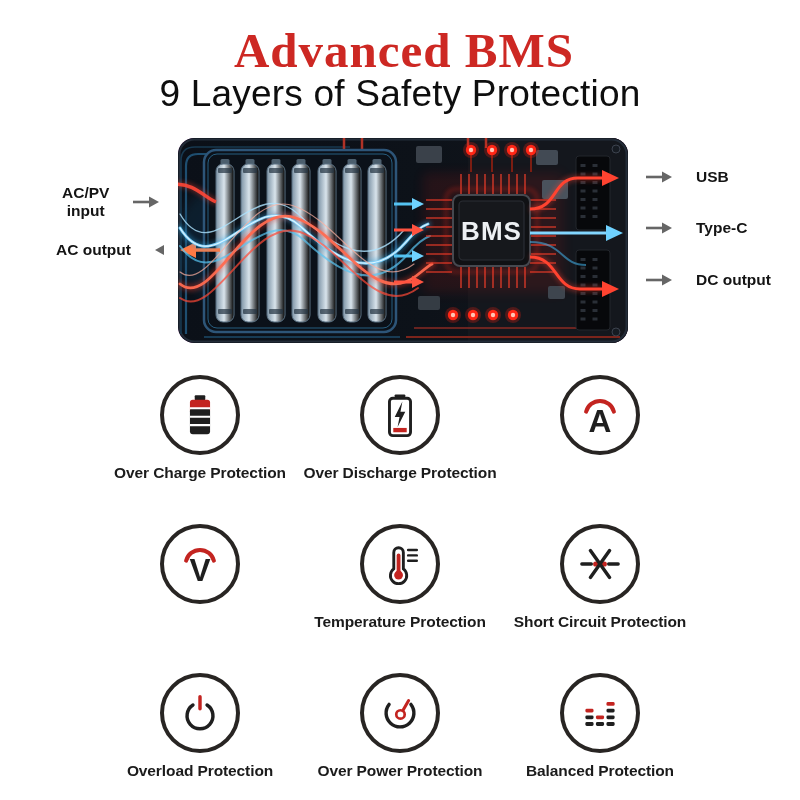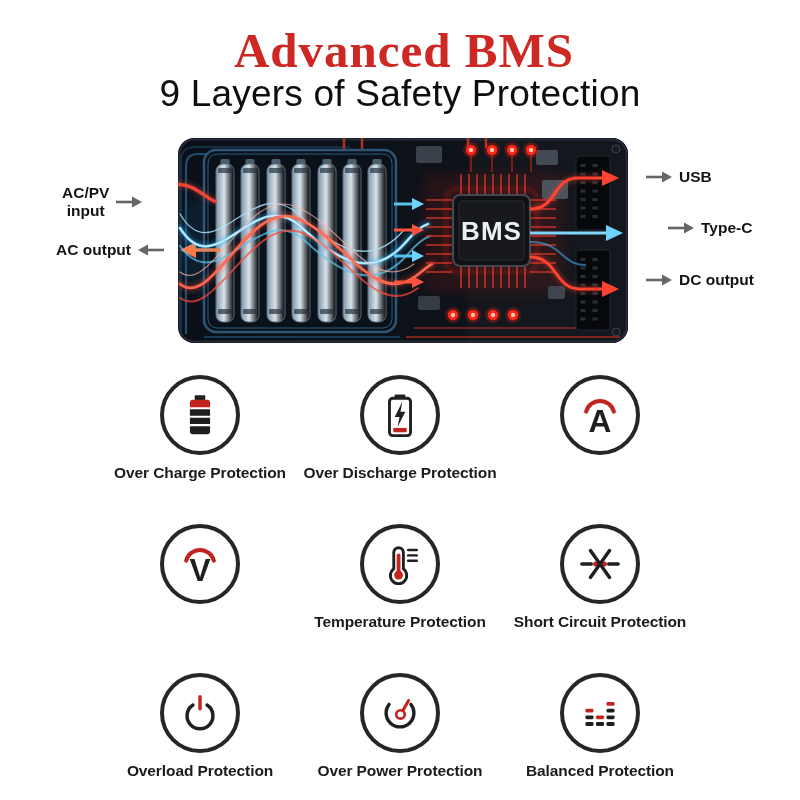--- a/index.html
+++ b/index.html
@@ -31,29 +31,29 @@
     border-radius:16px;overflow:hidden;background:#f0abfc;
   }
   .board svg{display:block}
   .chip-text{
     font-family:"Liberation Sans",sans-serif;font-size:26px;font-weight:700;
     fill:#edf0f3;letter-spacing:1px;text-anchor:middle;
   }
 
   
   .io{
-    position:absolute;display:flex;align-items:center;gap:7px;
+    position:absolute;display:flex;align-items:center;gap:24px;
     font-size:15.5px;font-weight:700;color:#141414;white-space:nowrap;
   }
   .io-lines{text-align:center;line-height:18px}
   .io-lines span{display:block}
   #io-acpv{left:62px;top:184px;width:102px;justify-content:flex-start}
   #io-acout{left:56px;top:241px;width:108px;justify-content:flex-end}
   #io-usb{left:646px;top:168px}
-  #io-typec{left:668px;top:219px}
+  #io-typec{left:646px;top:219px}
   #io-dc{left:646px;top:271px}
 
   
   .grid{
     position:absolute;left:100px;top:373px;width:600px;
     display:grid;grid-template-columns:repeat(3,200px);grid-auto-rows:149px;
   }
   .cell{display:flex;flex-direction:column;align-items:center}
   .badge{
     width:80px;height:80px;margin-top:2px;border:4.5px solid #282523;border-radius:50%;

